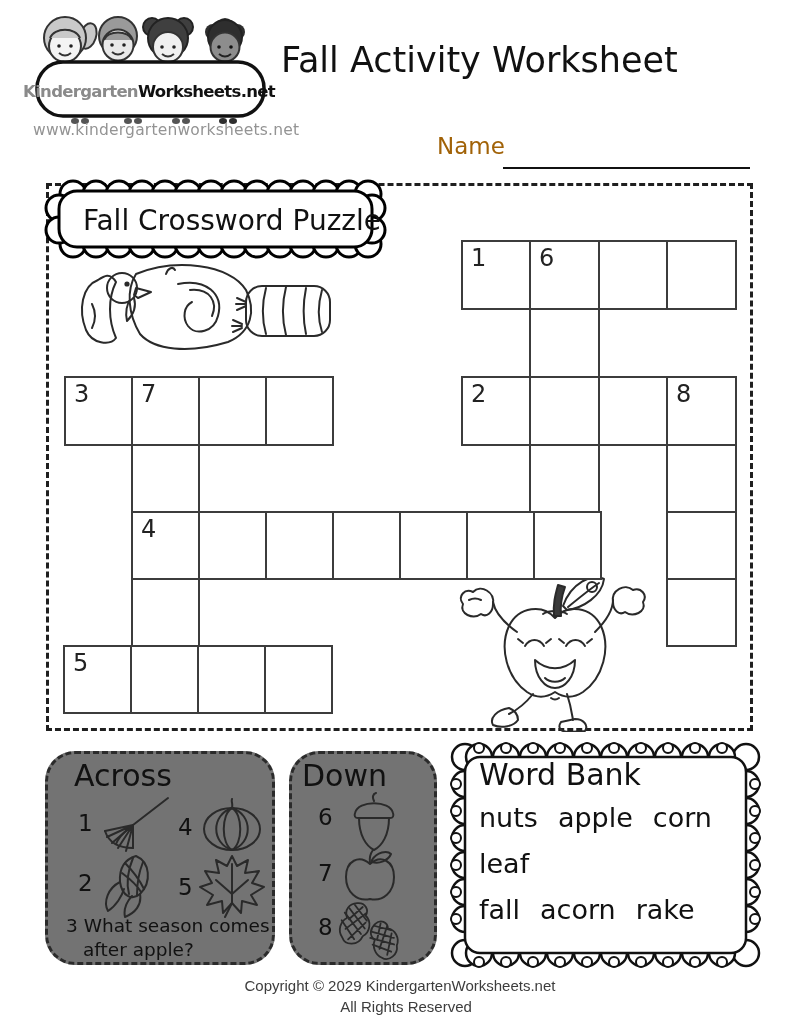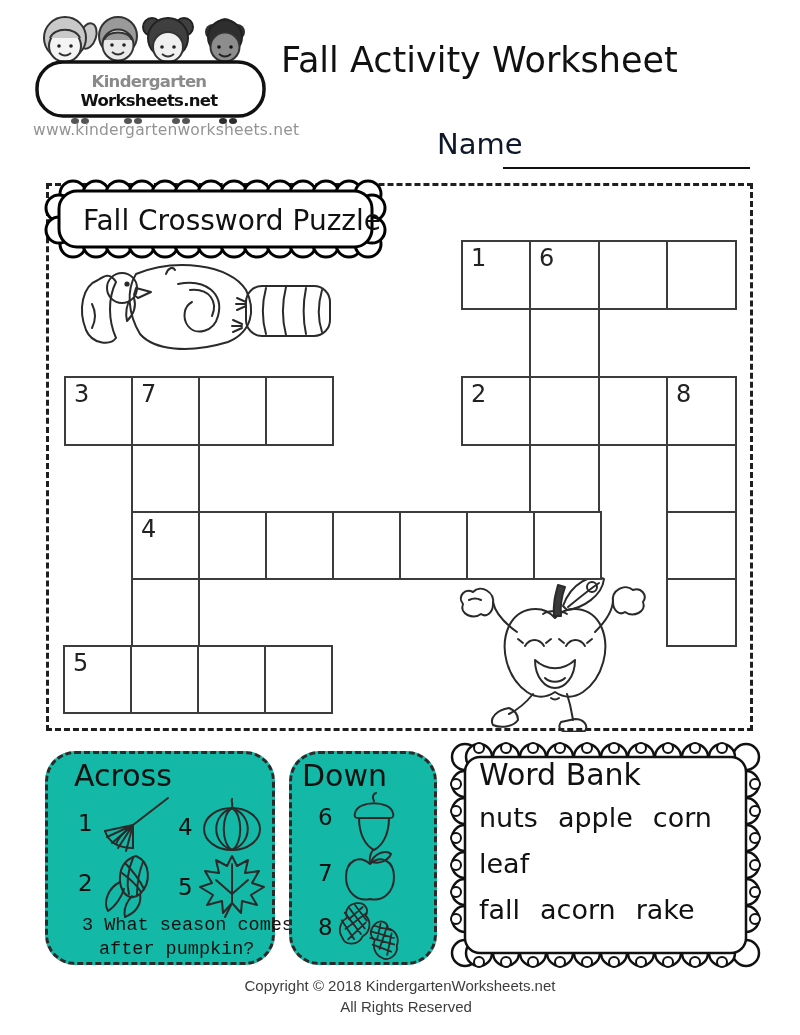--- a/index.html
+++ b/index.html
@@ -2,38 +2,38 @@
 <html><head>
 <meta charset="utf-8">
 <style>
   html,body{margin:0;padding:0;background:#fff;}
   body{width:800px;height:1035px;position:relative;font-family:"DejaVu Sans",sans-serif;color:#1a1a1a;overflow:hidden;}
   .abs{position:absolute;}
   svg{display:block;}
   
   .url{position:absolute;left:33px;top:121px;font-size:15.5px;color:#949494;letter-spacing:.2px;}
   .page-title{position:absolute;left:281px;top:40px;font-size:35px;color:#111;letter-spacing:0px;white-space:nowrap;}
-  .name-label{position:absolute;left:437px;top:127px;font-size:29px;color:#0f172a;}
+  .name-label{position:absolute;left:437px;top:133px;font-size:23px;color:#a16207;}
   .name-line{position:absolute;left:503px;top:137px;width:247px;height:30px;border-bottom:2.5px solid #111;}
-  .banner-text{position:absolute;left:37px;top:76px;width:224px;height:30px;display:flex;align-items:center;justify-content:center;font-weight:bold;font-size:16.5px;letter-spacing:-0.7px;white-space:nowrap;flex-direction:column;}
+  .banner-text{position:absolute;left:37px;top:76px;width:224px;height:30px;display:flex;align-items:center;justify-content:center;font-weight:bold;font-size:16.5px;letter-spacing:-0.7px;white-space:nowrap;}
   .banner-text .gray{color:#8a8a8a;}
   .banner-text .blk{color:#111;}
   
   .puzzle-box{position:absolute;left:46px;top:183px;width:701px;height:542px;border:3px dashed #1f1f1f;z-index:1;}
   .bubble-wrap{position:absolute;left:43px;top:178px;z-index:3;}
   .bubble-title{position:absolute;left:60px;top:193px;width:344px;height:54px;display:flex;align-items:center;justify-content:center;font-size:28px;color:#111;z-index:4;white-space:nowrap;}
   .cell{position:absolute;border:2px solid #3c3c3c;box-sizing:border-box;background:#fff;z-index:2;}
   .cnum{display:block;font-size:24px;line-height:1;color:#222;padding:4px 0 0 8px;}
   
-  .dash-box{position:absolute;border:3px dashed #2b2b2b;border-radius:30px;box-sizing:border-box;z-index:2;background:#14b8a6;}
+  .dash-box{position:absolute;border:3px dashed #2b2b2b;border-radius:30px;box-sizing:border-box;z-index:2;background:#737373;}
   .across-box{left:45px;top:751px;width:230px;height:214px;}
   .down-box{left:289px;top:751px;width:148px;height:214px;}
   .box-title{position:absolute;font-size:30px;color:#111;}
   .clue-num{position:absolute;font-size:23px;color:#111;}
-  .clue3{position:absolute;left:34px;top:160px;font-size:18.5px;line-height:24px;color:#111;white-space:nowrap;font-family:Liberation Mono, monospace;}
+  .clue3{position:absolute;left:18px;top:160px;font-size:18.5px;line-height:24px;color:#111;white-space:nowrap;}
   .clue3 .indent{margin-left:17px;}
   
   .wb-wrap{position:absolute;left:449px;top:741px;z-index:2;}
   .wb-title{position:absolute;left:479px;top:757px;font-size:30px;color:#111;z-index:3;}
   .wb-row{position:absolute;left:479px;display:flex;gap:20px;font-size:27px;color:#111;z-index:3;white-space:nowrap;}
   
   .footer1{position:absolute;left:0;right:0;top:977px;text-align:center;font-size:15px;color:#3d3d3d;font-family:"Liberation Sans",sans-serif;}
   .footer2{position:absolute;left:0;right:0;top:998px;text-align:center;font-size:15px;color:#3d3d3d;font-family:"Liberation Sans",sans-serif;margin-left:12px;}
 </style>
 </head>
@@ -280,21 +280,21 @@
   <svg class="abs" style="left:148px;top:100px;" width="72" height="64" viewBox="0 0 72 64">
     <g fill="none" stroke="#2a2a2a" stroke-width="2" stroke-linejoin="round" stroke-linecap="round">
       <path d="M36,2 L41,12 L52,6 L49,19 L63,17 L56,29 L68,33 L55,41 L61,51 L46,47 L45,59 L36,49 L27,59 L26,47 L11,51 L17,41 L4,33 L16,29 L9,17 L23,19 L20,6 L31,12 Z"></path>
       <path d="M36,49 L29,63"></path>
       <path d="M36,10 L36,48 M20,26 L36,40 M52,26 L36,40"></path>
     </g>
   </svg>
   <div class="clue3">
     <span>3</span>
     <span>What season comes</span><br>
-    <span class="indent">after pumpkin?</span>
+    <span class="indent">after apple?</span>
   </div>
 </div>
 
 <div class="dash-box down-box">
   <div class="box-title" style="left:10px;top:4px;">Down</div>
   <span class="clue-num" style="left:26px;top:50px;">6</span>
   <svg class="abs" style="left:56px;top:38px;" width="52" height="60" viewBox="0 0 52 60">
     <g fill="none" stroke="#2a2a2a" stroke-width="2" stroke-linecap="round" stroke-linejoin="round">
       <path d="M26,9 C24,5 25,2 28,1"></path>
       <path d="M7,21 C10,8 42,8 45,21 C46,24 45,26 42,26 L10,26 C7,26 6,24 7,21 Z"></path>
@@ -409,14 +409,14 @@
 </div>
 <div class="wb-row" style="top:848px;">
   <span>leaf</span>
 </div>
 <div class="wb-row" style="top:894px;">
   <span>fall</span>
   <span>acorn</span>
   <span>rake</span>
 </div>
 
-<div class="footer1">Copyright © 2018 KindergartenWorksheets.net</div>
+<div class="footer1">Copyright © 2029 KindergartenWorksheets.net</div>
 <div class="footer2">All Rights Reserved</div>
 
 </body></html>

